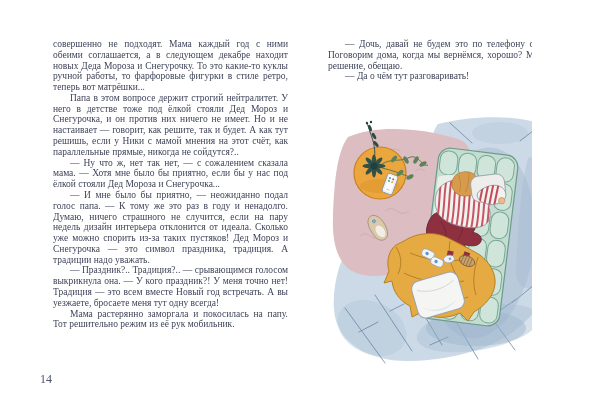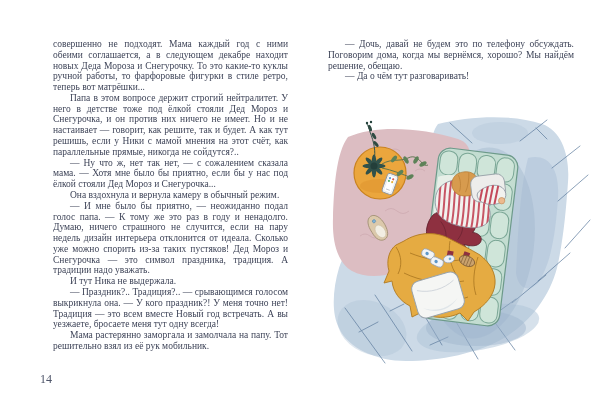--- a/index.html
+++ b/index.html
@@ -1,17 +1,17 @@
 <!DOCTYPE html>
 <html lang="ru"><head>
 <meta charset="utf-8">
 <style>
   html,body{margin:0;padding:0;background:#ffffff;}
   body{width:600px;height:411px;font-family:"Liberation Serif","DejaVu Serif",serif;}
-  .spread{position:relative;width:600px;height:411px;background:#ffffff;overflow:hidden;}
+  .spread{position:relative;width:532px;height:411px;background:#ffffff;overflow:hidden;}
   .page{position:absolute;top:39px;}
   .page-left{left:53px;width:235px;}
   .page-right{left:328px;width:246px;}
   p.para{
     margin:0;
     font-size:9.5px;
     line-height:10.78px;
     text-align:justify;
     text-indent:17px;
     color:#3e4458;
@@ -28,26 +28,24 @@
   }
 </style>
 </head>
 <body>
 
 <div class="spread">
 
   <div class="page page-left">
     <p class="para continuation">совершенно не подходят. Мама каждый год с ними обеими соглашается, а в следующем декабре находит новых Деда Мороза и Снегурочку. То это какие-то куклы ручной работы, то фарфоровые фигурки в стиле ретро, теперь вот матрёшки...</p>
     <p class="para">Папа в этом вопросе держит строгий нейтралитет. У него в детстве тоже под ёлкой стояли Дед Мороз и Снегурочка, и он против них ничего не имеет. Но и не настаивает — говорит, как решите, так и будет. А как тут решишь, если у Ники с мамой мнения на этот счёт, как параллельные прямые, никогда не сойдутся?..</p>
-    <p class="para">— Ну что ж, нет так нет, — с сожалением сказала мама. — Хотя мне было бы приятно, если бы у нас под ёлкой стояли Дед Мороз и Снегурочка...</p>
-    <p class="para">Она вздохнула и вернула камеру в обычный режим.</p>
+    <p class="para">— Ну что ж, нет так нет, — с сожалением сказала мама. — Хотя мне было бы приятно, если бы у нас под ёлкой стояли Дед Мороза и Снегурочка...</p>
     <p class="para">— И мне было бы приятно, — неожиданно подал голос папа. — К тому же это раз в году и ненадолго. Думаю, ничего страшного не случится, если на пару недель дизайн интерьера отклонится от идеала. Сколько уже можно спорить из-за таких пустяков! Дед Мороз и Снегурочка — это символ праздника, традиция. А традиции надо уважать.</p>
-    <p class="para">И тут Ника не выдержала.</p>
     <p class="para">— Праздник?.. Традиция?.. — срывающимся голосом выкрикнула она. — У кого праздник?! У меня точно нет! Традиция — это всем вместе Новый год встречать. А вы уезжаете, бросаете меня тут одну всегда!</p>
-    <p class="para">Мама растерянно заморгала и замолчала на папу. Тот решительно взял из её рук мобильник.</p>
+    <p class="para">Мама растерянно заморгала и покосилась на папу. Тот решительно режим из её рук мобильник.</p>
     <div class="page-number">14</div>
   </div>
 
   <div class="page page-right">
     <p class="para">— Дочь, давай не будем это по телефону обсуждать. Поговорим дома, когда мы вернёмся, хорошо? Мы найдём решение, обещаю.</p>
     <p class="para">— Да о чём тут разговаривать!</p>
 
     <svg class="illustration" viewBox="0 0 266 268" aria-hidden="true">
 
       <g>

